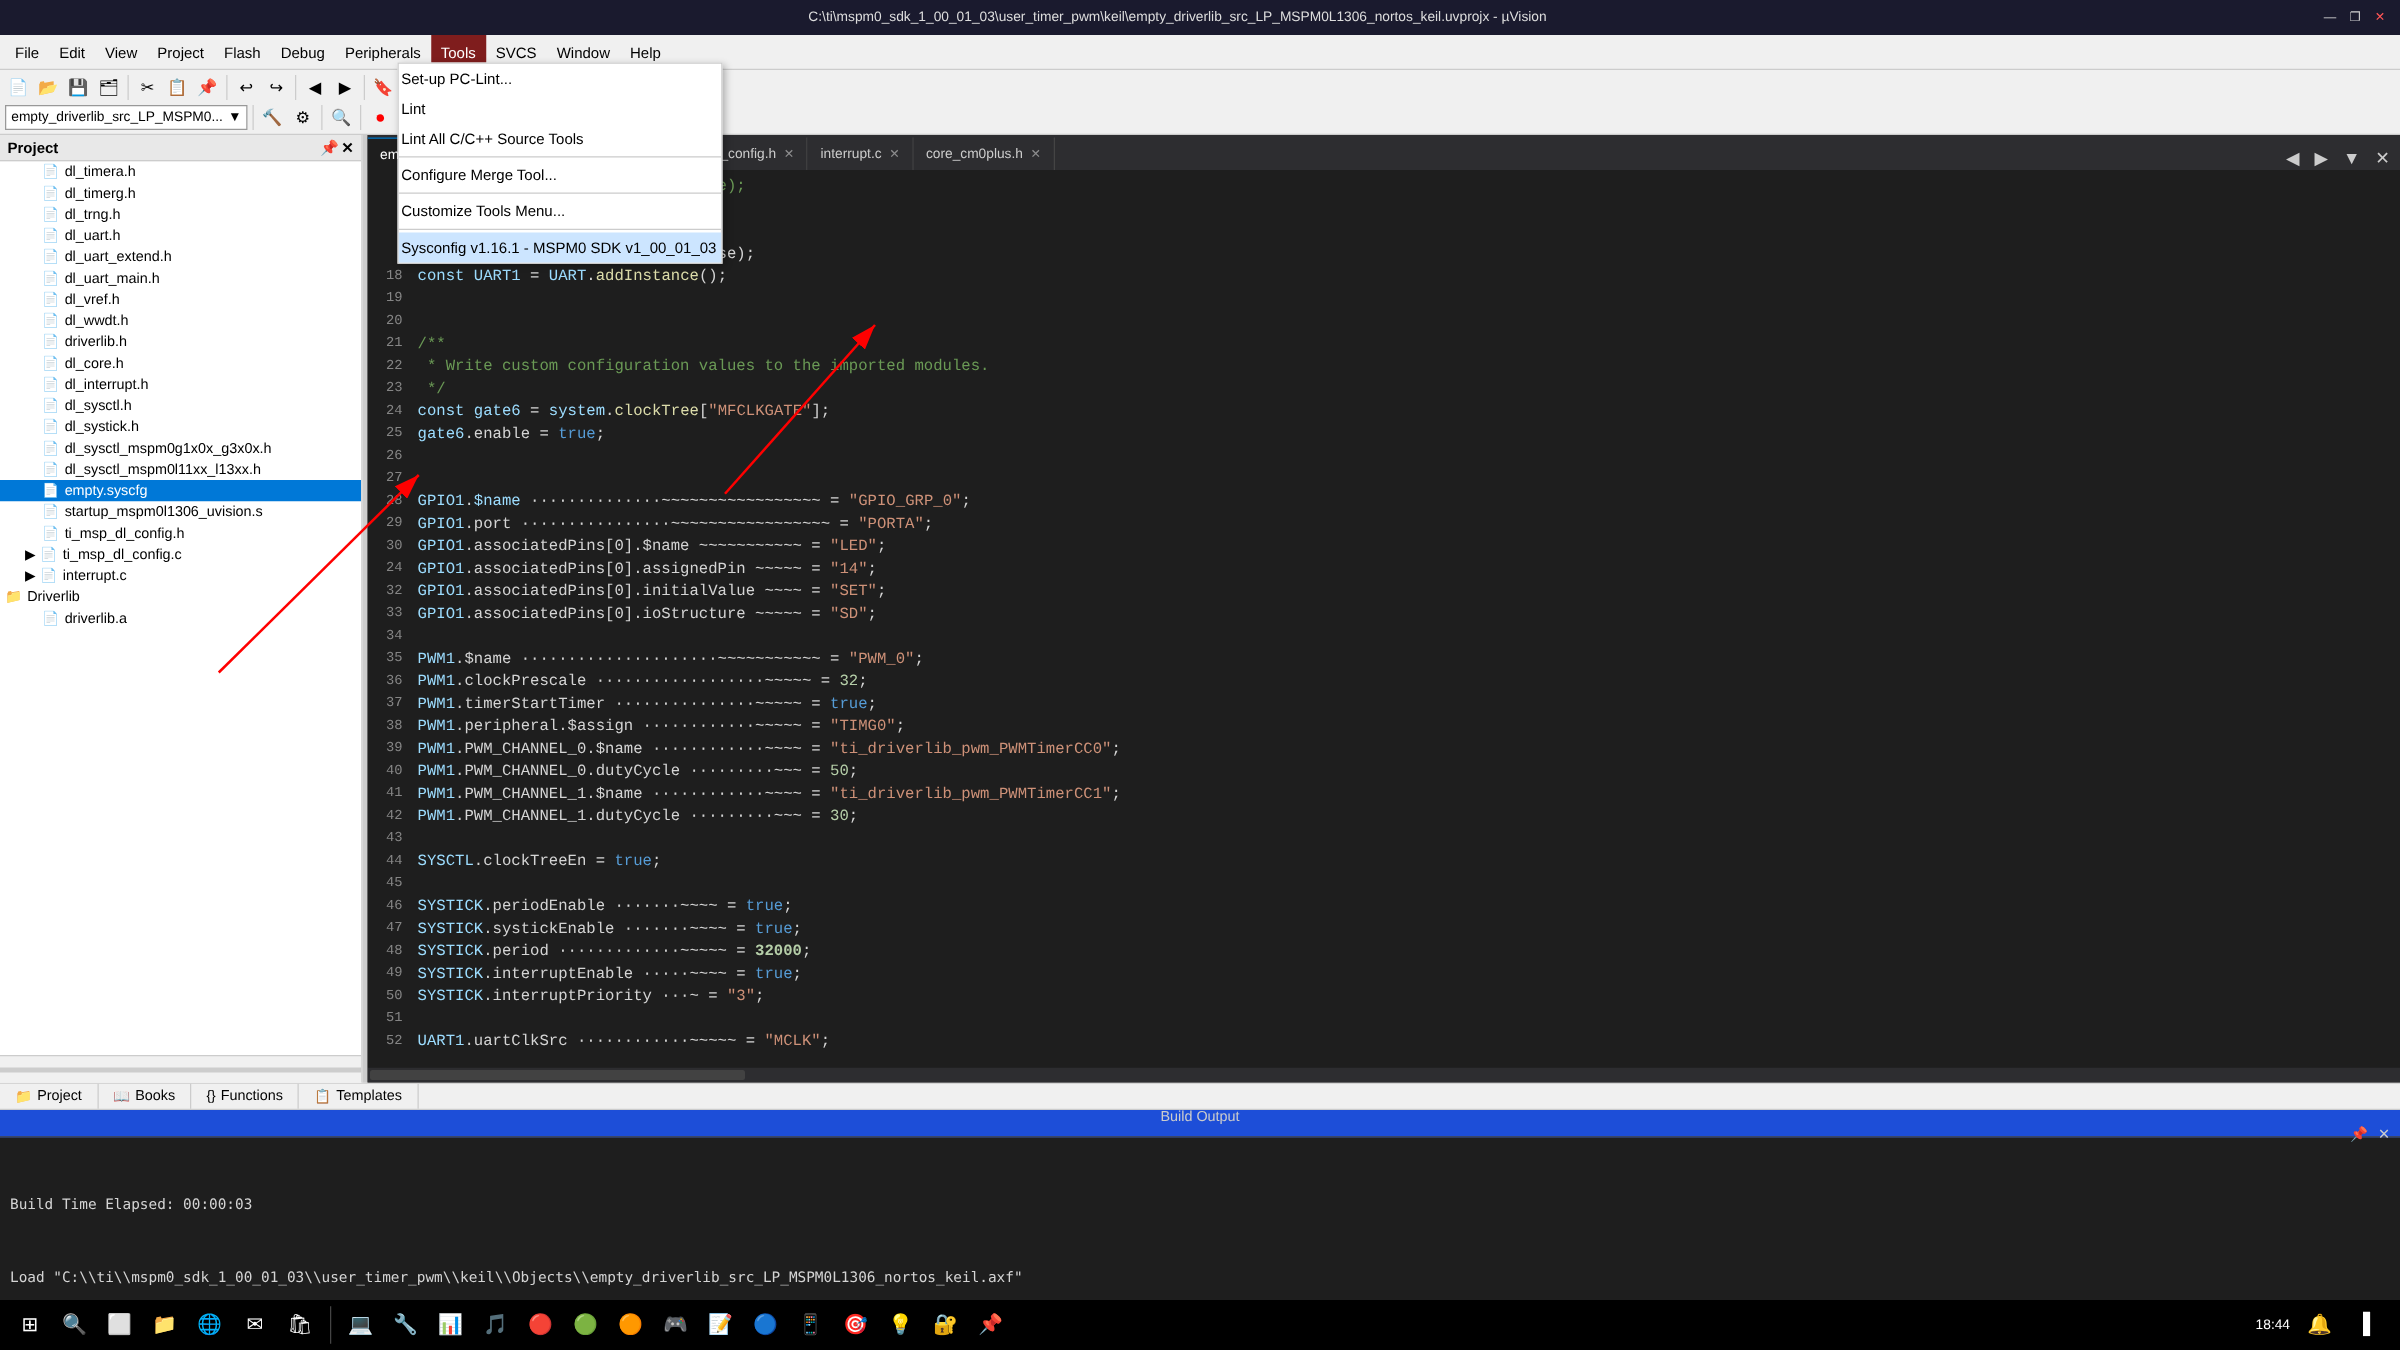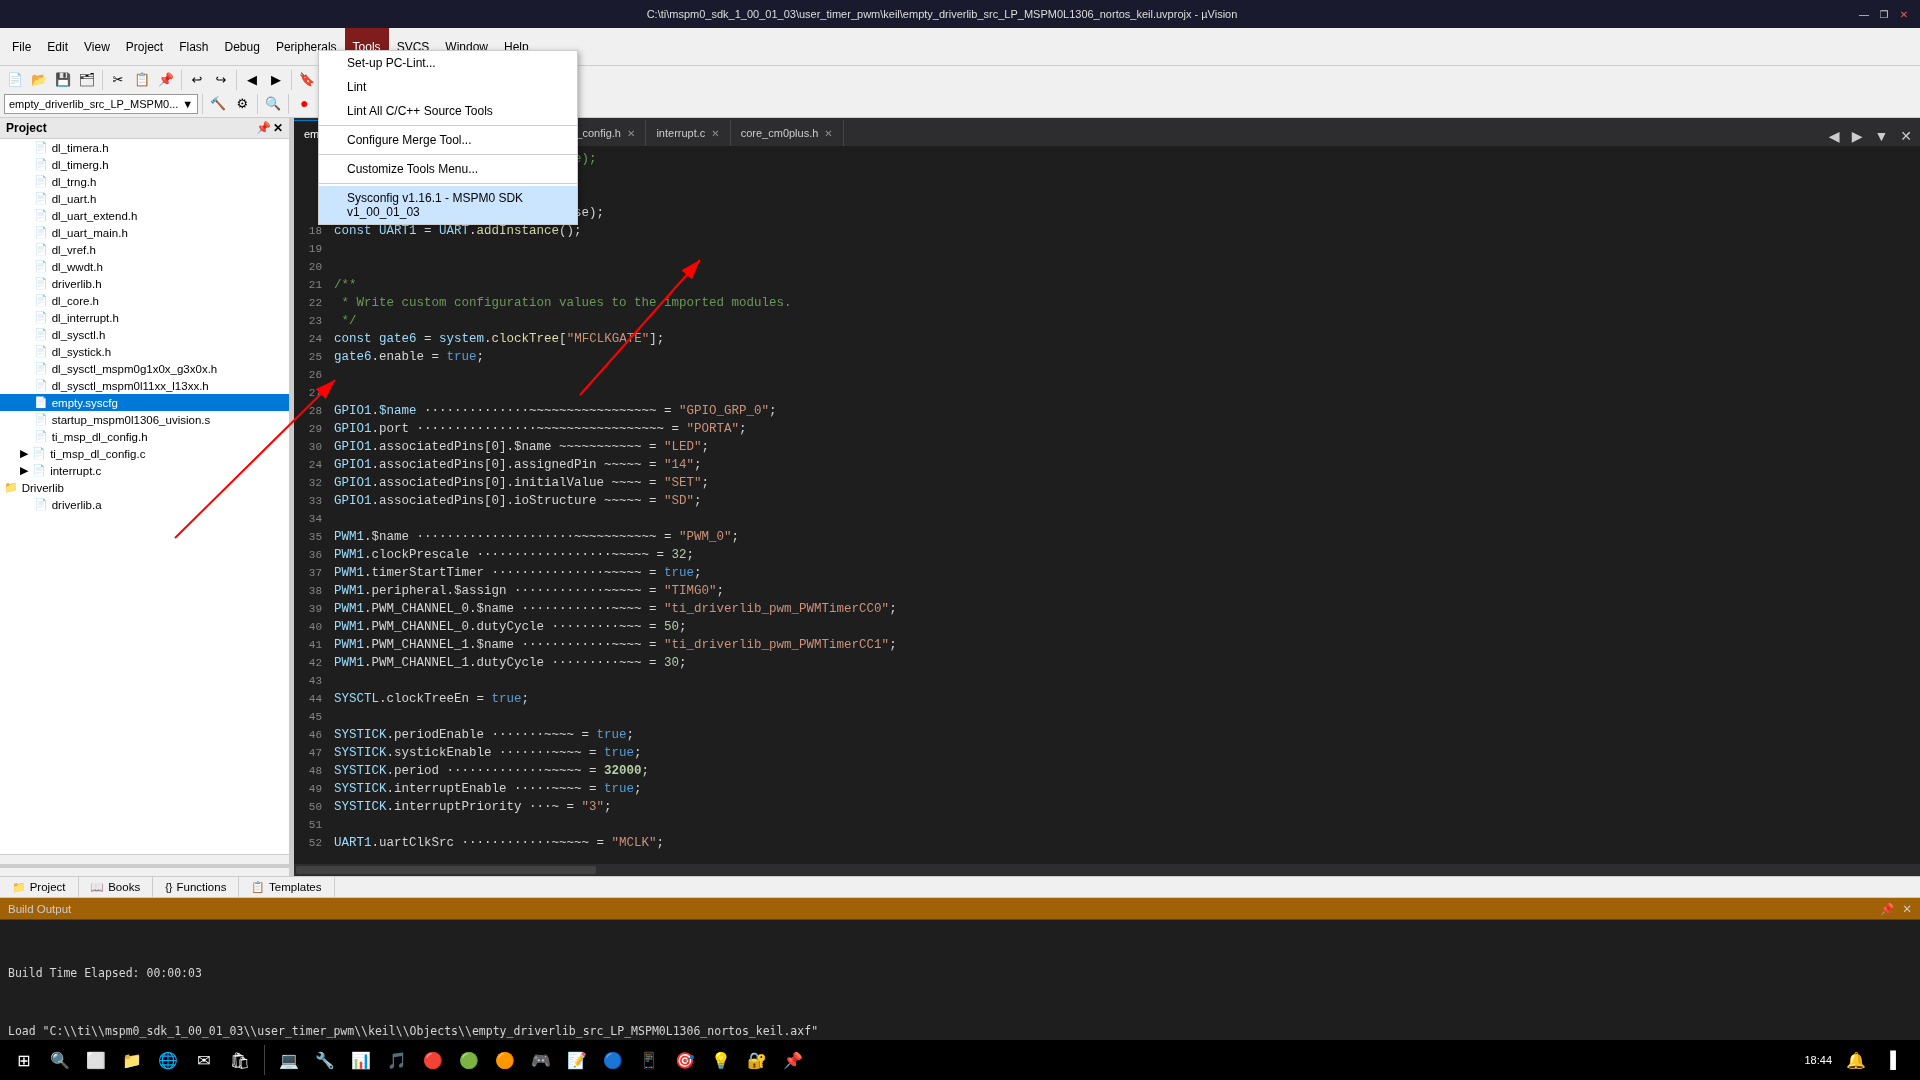--- a/index.html
+++ b/index.html
@@ -16,21 +16,21 @@
       padding: 0 8px;
       font-size: 11px;
     }
     #titlebar .title { flex: 1; text-align: center; color: #ddd; }
     #titlebar .controls { display: flex; gap: 4px; }
     #titlebar .ctrl-btn { width: 16px; height: 16px; display: flex; align-items: center; justify-content: center; font-size: 10px; cursor: pointer; color: #ccc; }
     
     
     #menubar {
       background: #f0f0f0;
-      height: 38px;
+      height: 28px;
       display: flex;
       align-items: center;
       padding: 0 4px;
       border-bottom: 1px solid #ccc;
       font-size: 12px;
     }
     .menu-item {
       padding: 2px 8px;
       cursor: pointer;
       height: 100%;
@@ -182,28 +182,29 @@
     .bottom-tab .icon { font-size: 11px; }
     
     
     #build-output {
       background: #1e1e1e;
       height: 170px;
       display: flex;
       flex-direction: column;
     }
     #build-header {
-      background: #a16207;
+      background: #1d4ed8;
       color: #ccc;
       height: 22px;
       display: flex;
       align-items: center;
       padding: 0 8px;
       font-size: 11.5px;
       border-bottom: 1px solid #444;
+      flex-direction: column;
     }
     #build-content {
       flex: 1;
       overflow-y: auto;
       font-family: 'Consolas', monospace;
       font-size: 11.5px;
       color: #d4d4d4;
       padding: 4px 8px;
     }
     .build-line { line-height: 18px; margin-top: 40px; }
@@ -242,21 +243,21 @@
       position: absolute;
       top: 50px;
       left: 318px;
       background: white;
       border: 1px solid #ccc;
       box-shadow: 2px 2px 6px rgba(0,0,0,0.3);
       width: 260px;
       z-index: 1000;
     }
     .dd-item {
-      padding: 5px 28px;
+      padding: 5px 2px;
       cursor: pointer;
       font-size: 12px;
       display: flex;
       align-items: center;
       justify-content: space-between;
     }
     .dd-item.highlighted { background: #cce5ff; }
     .dd-sep { height: 1px; background: #ccc; margin: 2px 0; }
 
     #project-panel-bottom {

